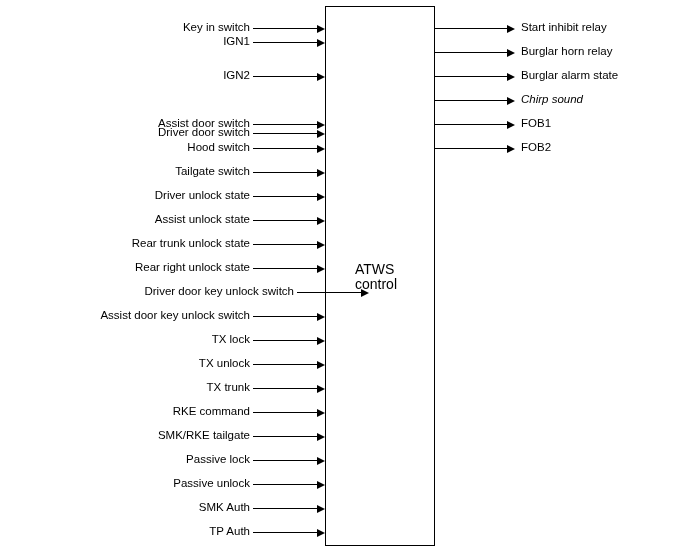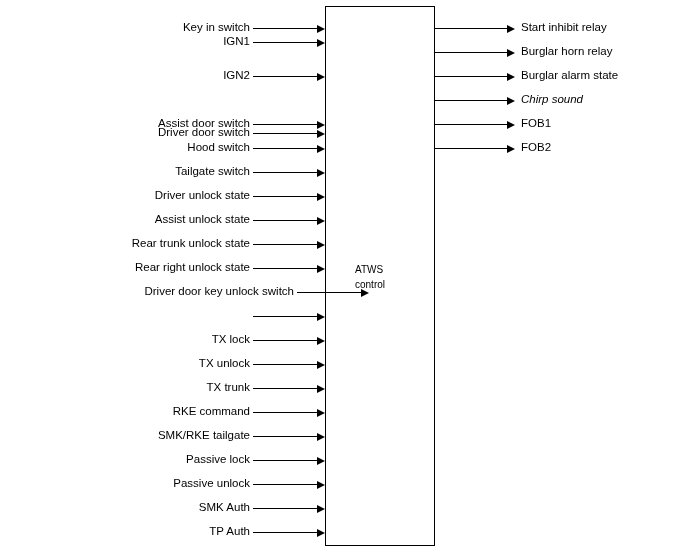--- a/index.html
+++ b/index.html
@@ -26,21 +26,21 @@
     height: 540px;
     border: 1px solid #000000;
     background: #ffffff;
     box-sizing: border-box;
   }
   .block-label {
     position: absolute;
     left: 355px;
     top: 262px;
     width: 80px;
-    font-size: 10px;
+    font-size: 14px;
     line-height: 15px;
     color: #000000;
     white-space: pre-line;
   }
   
   .in-row {
     position: absolute;
     left: 0;
     height: 14px;
     width: 325px;
@@ -170,20 +170,21 @@
         <span class="in-label">Rear right unlock state</span>
         <span class="in-line"></span>
         <span class="in-arrow"></span>
       </div>
       <div class="in-row" style="top: 286px; margin-left: 44px;">
         <span class="in-label">Driver door key unlock switch</span>
         <span class="in-line"></span>
         <span class="in-arrow"></span>
       </div>
       <div class="in-row" style="top: 310px;">
+        <span class="in-label">Assist door key unlock switch</span>
         <span class="in-line"></span>
         <span class="in-arrow"></span>
       </div>
       <div class="in-row" style="top: 334px;">
         <span class="in-label">TX lock</span>
         <span class="in-line"></span>
         <span class="in-arrow"></span>
       </div>
       <div class="in-row" style="top: 358px;">
         <span class="in-label">TX unlock</span>

